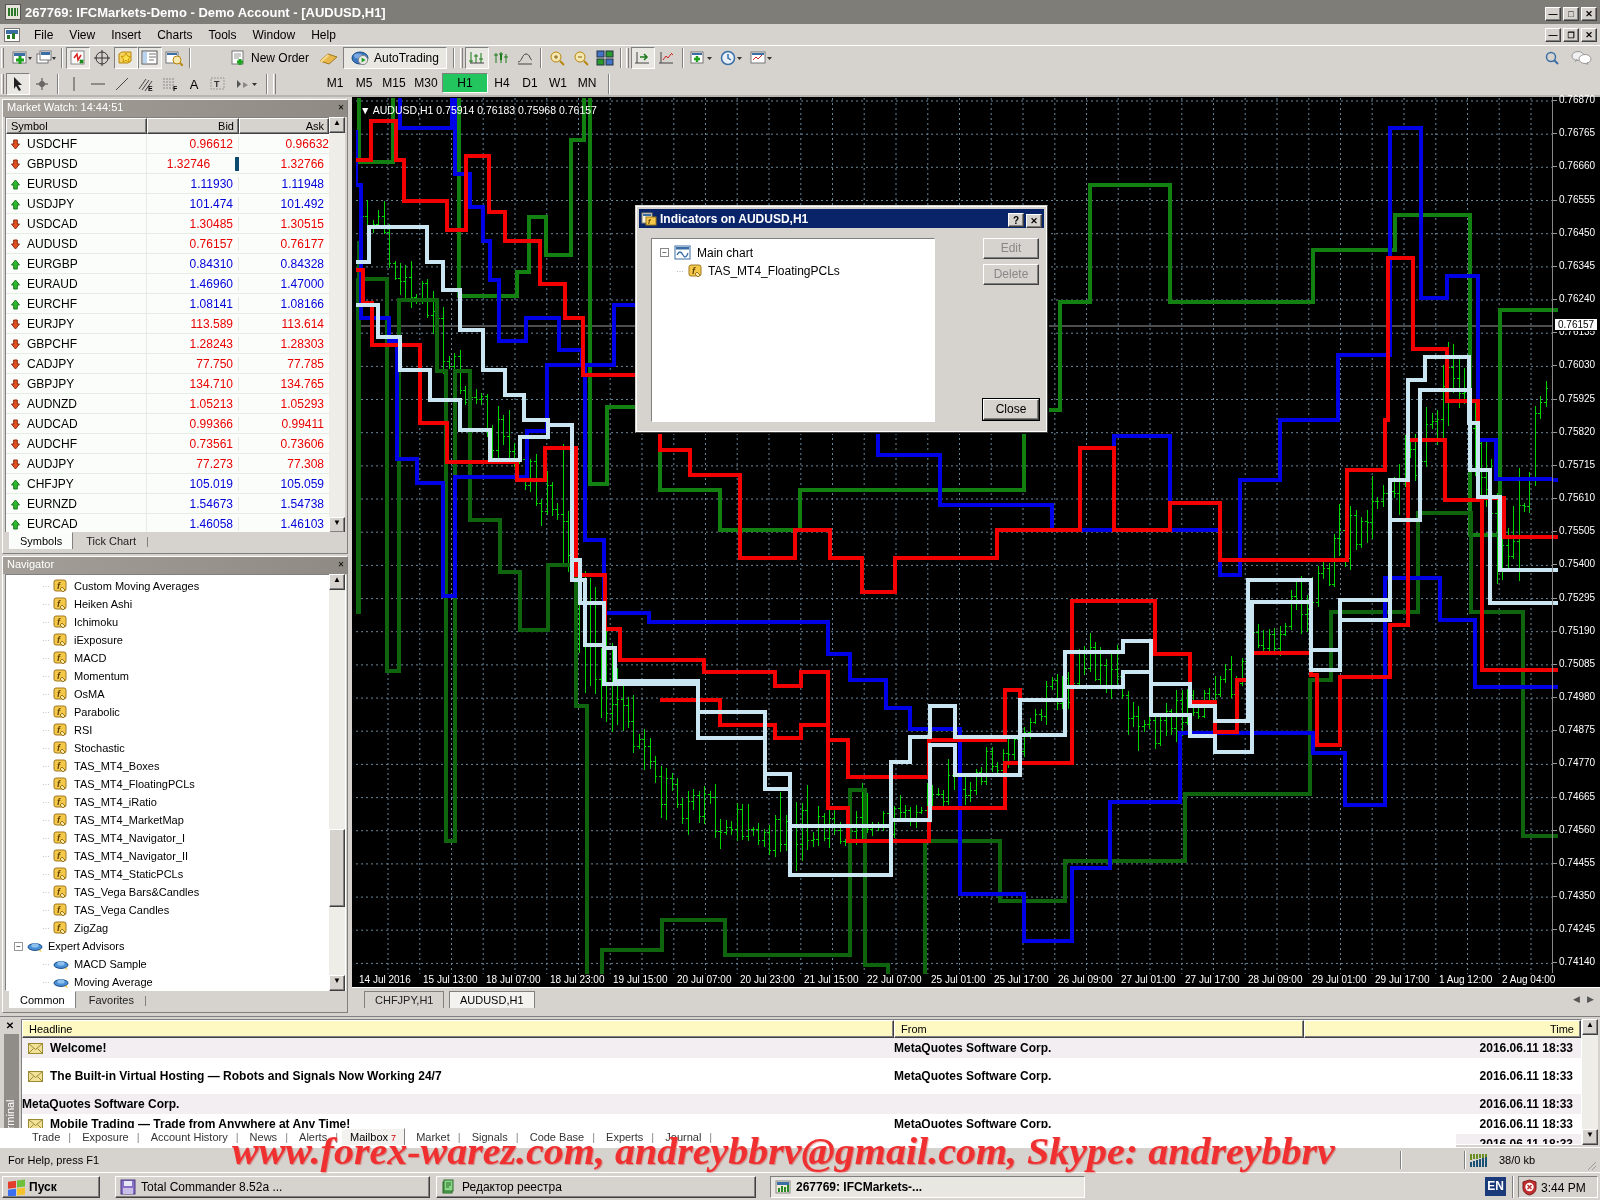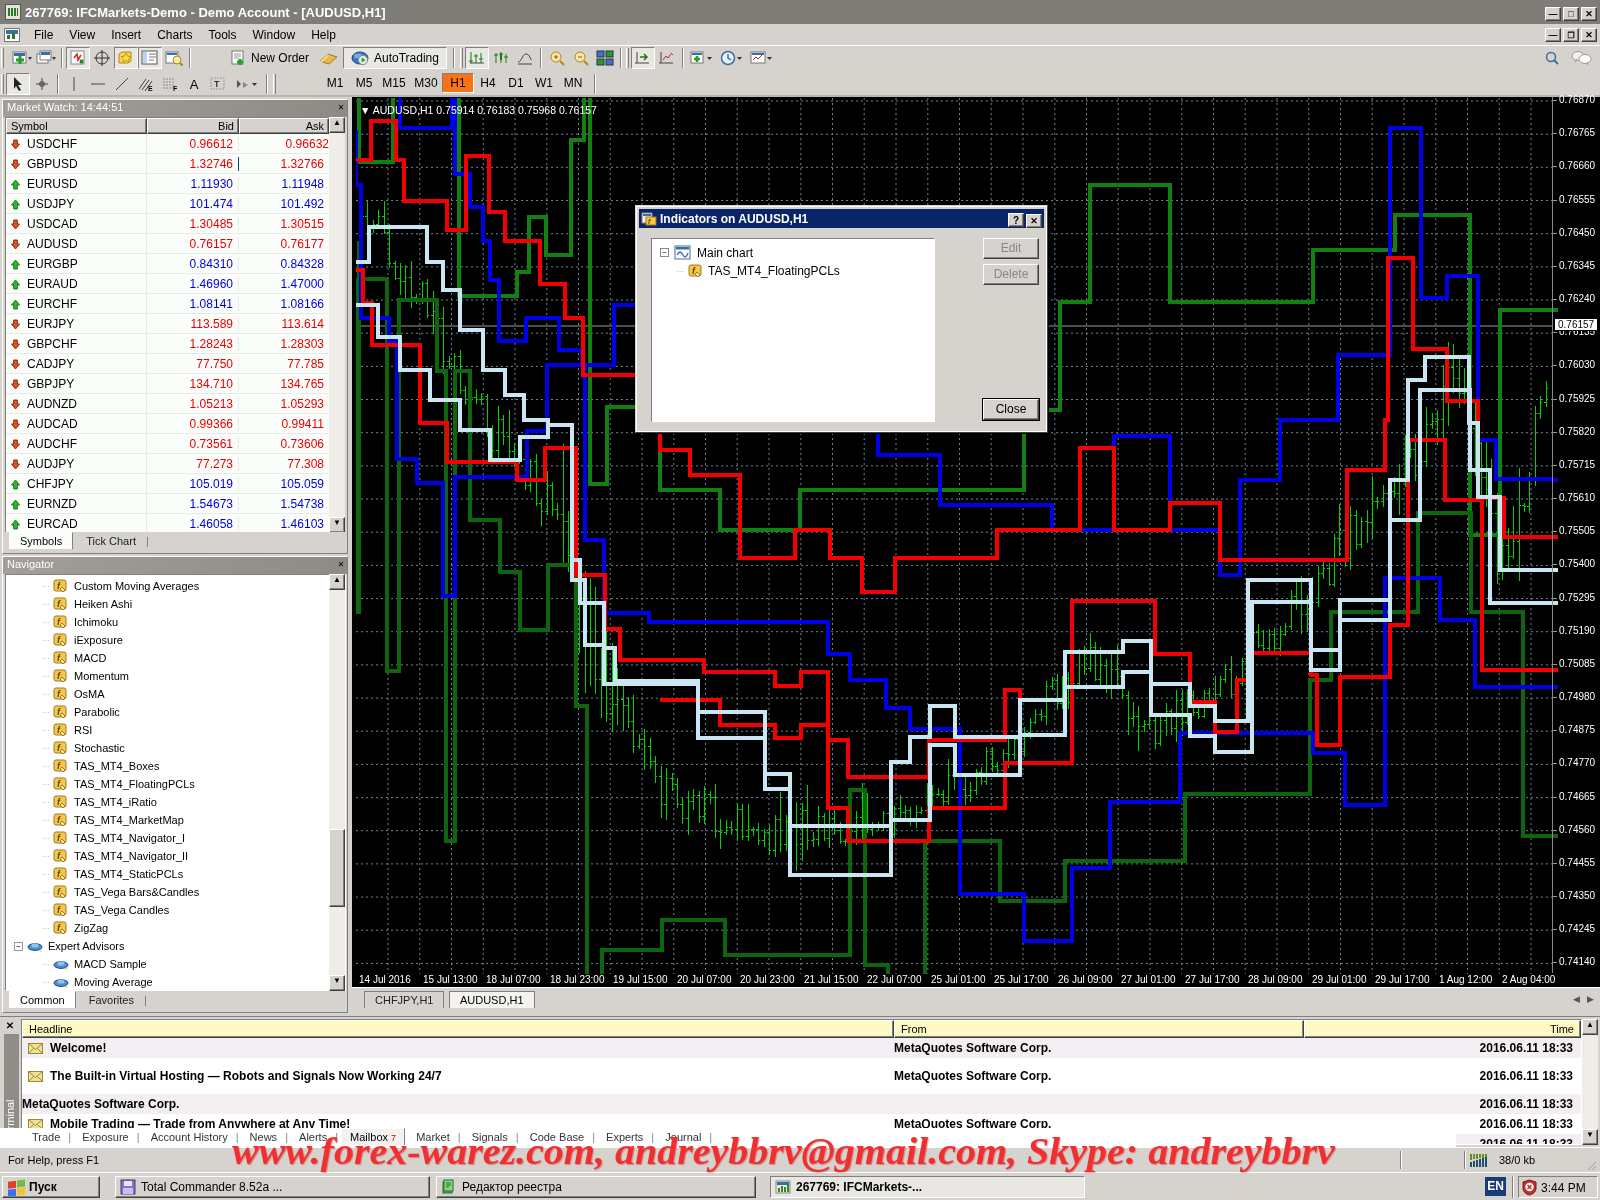--- a/index.html
+++ b/index.html
@@ -255,21 +255,21 @@
         <path d="M4 4l4 4-4 4z" fill="#555"></path>
         <path d="M10 6l5 3-5 3z" fill="#888"></path>
         <path d="M19 7l5 0-2.5 3z" fill="#333"></path>
       </svg>
     </span>
  <span class="sep" style="margin-left:4px"></span><span class="grip" style="margin-left:2px"></span>
  <span style="display:inline-block;width:30px;text-align:center;font-size:12px;padding:3px 0;margin-left:42px">M1</span>
  <span style="display:inline-block;width:28px;text-align:center;font-size:12px;padding:3px 0">M5</span>
  <span style="display:inline-block;width:32px;text-align:center;font-size:12px;padding:3px 0">M15</span>
  <span style="display:inline-block;width:32px;text-align:center;font-size:12px;padding:3px 0">M30</span>
- <span style="display:inline-block;width:32px;text-align:center;font-size:12px;padding:2px 0;background:#f97316;border:1px solid #808080;border-right-color:#fff;border-bottom-color:#fff">H1</span>
+ <span style="display:inline-block;width:46px;text-align:center;font-size:12px;padding:2px 0;background:#22c55e;border:1px solid #808080;border-right-color:#fff;border-bottom-color:#fff">H1</span>
  <span style="display:inline-block;width:28px;text-align:center;font-size:12px;padding:3px 0">H4</span>
  <span style="display:inline-block;width:28px;text-align:center;font-size:12px;padding:3px 0">D1</span>
  <span style="display:inline-block;width:28px;text-align:center;font-size:12px;padding:3px 0">W1</span>
  <span style="display:inline-block;width:30px;text-align:center;font-size:12px;padding:3px 0">MN</span>
  <span class="sep" style="margin-left:6px"></span>
 </div>
 
 <div class="abs" style="left:2px;top:99px;width:346px;height:455px;border:1px solid #808080;border-top-color:#fff;border-left-color:#fff;background:#d6d3ce">
  <div class="panel-title">Market Watch: 14:44:51<span class="ptx">✕</span></div>
  <div class="abs" style="left:2px;top:17px;width:325px;height:416px;background:#fbfdfb;border:1px solid #808080;border-right-color:#fff;border-bottom-color:#fff">
@@ -287,21 +287,21 @@
             </span>USDCHF</div>
  <div style="flex:0 0 92px;border-right:1px solid #e4ece4;text-align:right;padding-right:5px;color:#e80000">0.96612</div>
  <div style="flex:1;text-align:right;color:#e80000">0.96632</div>
         </div>
         <div style="display:flex;height:20px;align-items:center;box-shadow:inset 0 -1px 0 #e4ece4;font-size:12px">
  <div style="flex:0 0 141px;border-right:1px solid #e4ece4;display:flex;align-items:center;height:100%"><span style="margin:0 6px 0 4px;display:inline-flex">
               <svg width="11" height="11">
                 <path d="M5.5 10l4-5h-2.2V1H3.7v4H1.5z" fill="#e05020" stroke="#8a2a0a"></path>
               </svg>
             </span>GBPUSD</div>
- <div style="flex:0 0 92px;border-right:1px solid #0c4a6e;text-align:right;padding-right:5px;color:#e80000">1.32746</div>
+ <div style="flex:0 0 92px;border-right:4px solid #0c4a6e;text-align:center;padding-right:5px;color:#e80000">1.32746</div>
  <div style="flex:1;text-align:right;padding-right:5px;color:#e80000">1.32766</div>
         </div>
         <div style="display:flex;height:20px;align-items:center;box-shadow:inset 0 -1px 0 #e4ece4;font-size:12px">
  <div style="flex:0 0 141px;border-right:1px solid #e4ece4;display:flex;align-items:center;height:100%"><span style="margin:0 6px 0 4px;display:inline-flex">
               <svg width="11" height="11">
                 <path d="M5.5 1l4 5h-2.2v4H3.7V6H1.5z" fill="#2db82d" stroke="#1a7a1a"></path>
               </svg>
             </span>EURUSD</div>
  <div style="flex:0 0 92px;border-right:1px solid #e4ece4;text-align:right;padding-right:5px;color:#0000d8">1.11930</div>
  <div style="flex:1;text-align:right;padding-right:5px;color:#0000d8">1.11948</div>

